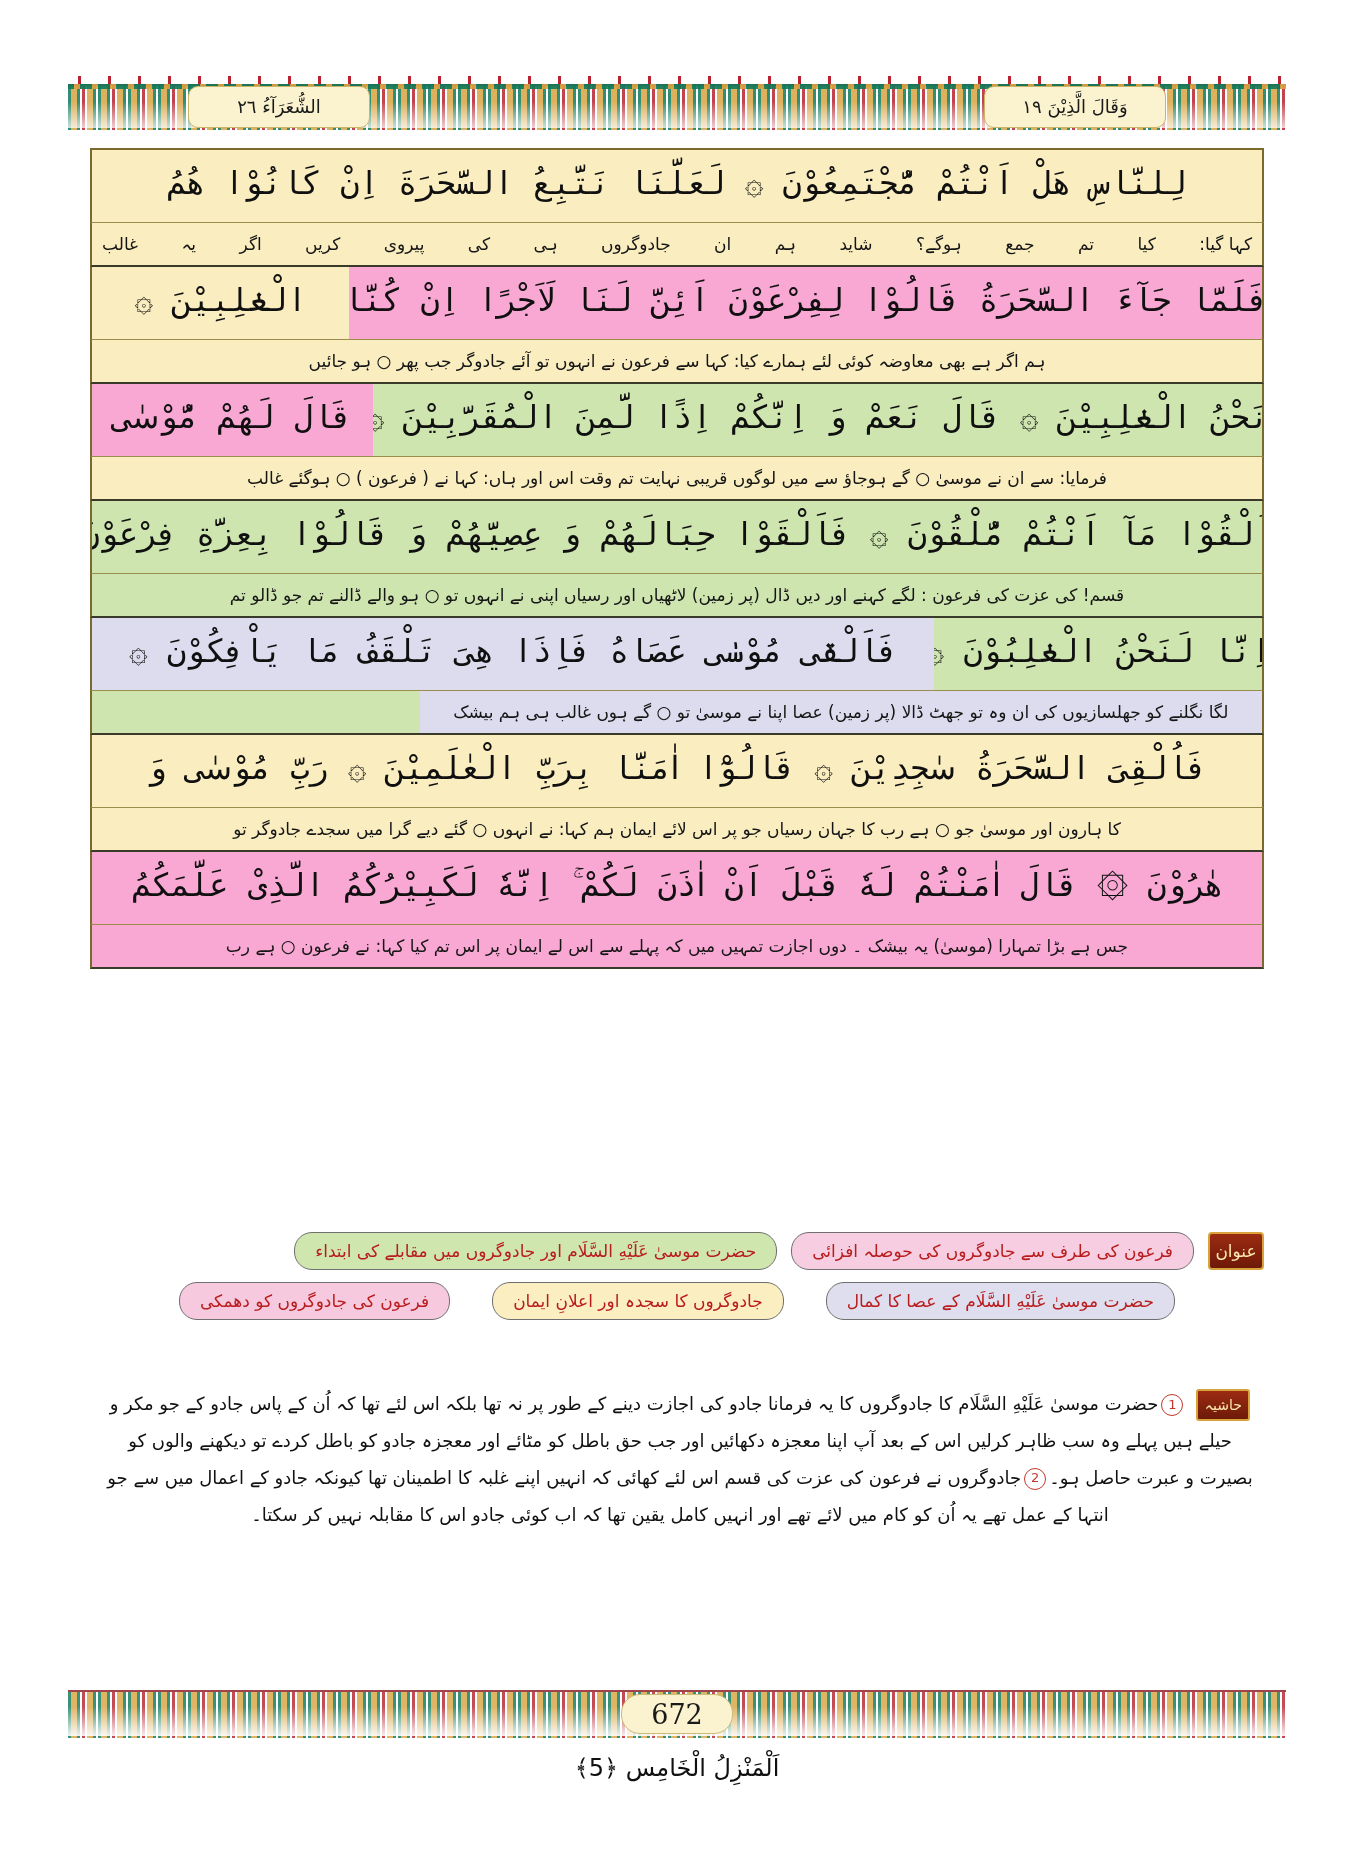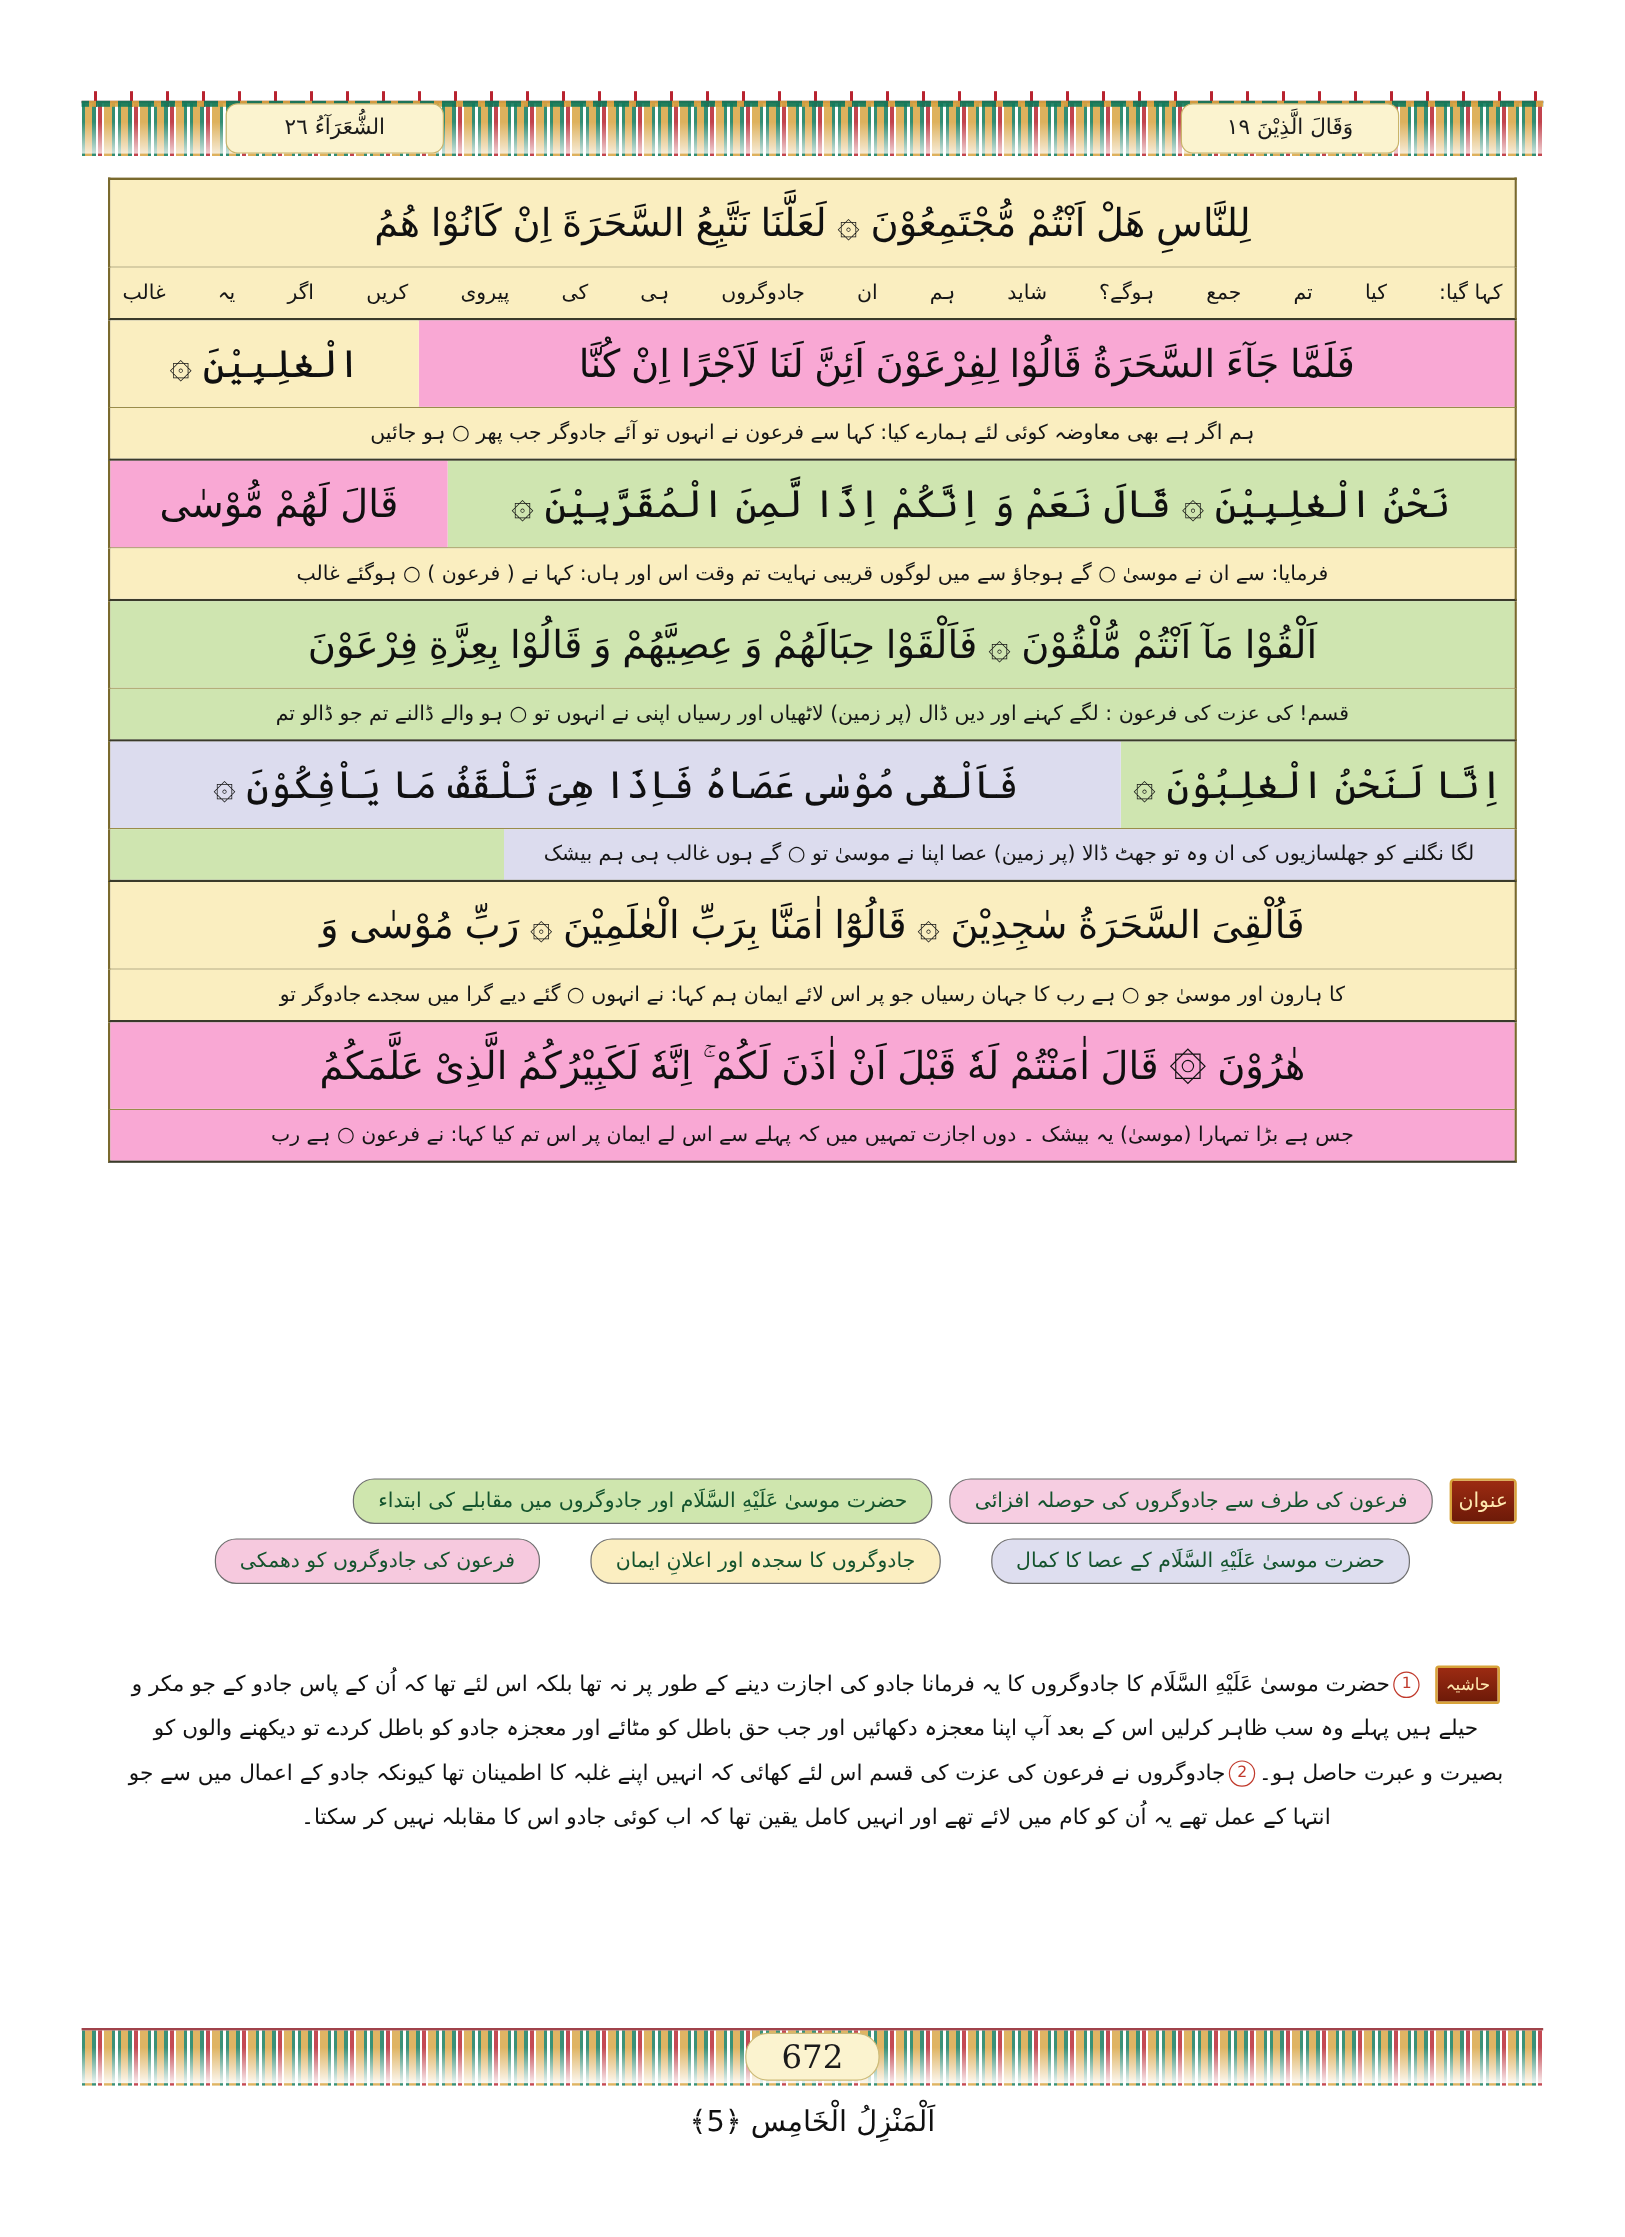--- a/index.html
+++ b/index.html
@@ -71,21 +71,21 @@
   .row.first{border-top:2px solid #7a6a2e;}
   .row.ur{border-bottom:2px solid #3a3a2a;}
   .row.ar{border-bottom:1px solid #9a8c4a;}
   .seg{
     box-sizing:border-box;display:flex;align-items:center;
     justify-content:center;direction:rtl;overflow:hidden;
   }
   .ar .seg{
     height:72px;
     font-size:32px;line-height:1.15;
-    font-family:Liberation Sans, sans-serif;
+    font-family:Liberation Mono, monospace;
     color:#101010;padding:0 20px;letter-spacing:-0.5px;
     white-space:nowrap;
   }
   .ur .seg{
     height:42px;
     font-size:17px;line-height:1.2;
     color:#151515;padding:0 10px;
     white-space:nowrap;
   }
   .ur .seg.wide{justify-content:space-between;}
@@ -103,21 +103,21 @@
   .tline.second{justify-content:center;gap:42px;}
   .badge{
     width:52px;height:34px;border-radius:4px;flex:0 0 auto;
     background:linear-gradient(180deg,#9c2b12,#6d1a08);
     border:2px solid #d8a33a;
     display:flex;align-items:center;justify-content:center;
     color:#ffe9b0;font-size:17px;direction:rtl;
   }
   .chip{
     border-radius:18px;border:1px solid #6f6f6f;
-    padding:7px 20px;font-size:17px;color:#14532d;direction:rtl;
+    padding:7px 20px;font-size:17px;color:#b91c1c;direction:rtl;
     display:flex;align-items:center;justify-content:center;
     white-space:nowrap;line-height:1.3;
   }
   .c-pink{background:#f6cde1;}
   .c-green{background:#cfe6ae;}
   .c-cream{background:#fbeec1;}
   .c-lav{background:#dedeef;}
   .c-rose{background:#f6c9de;}
 
   

